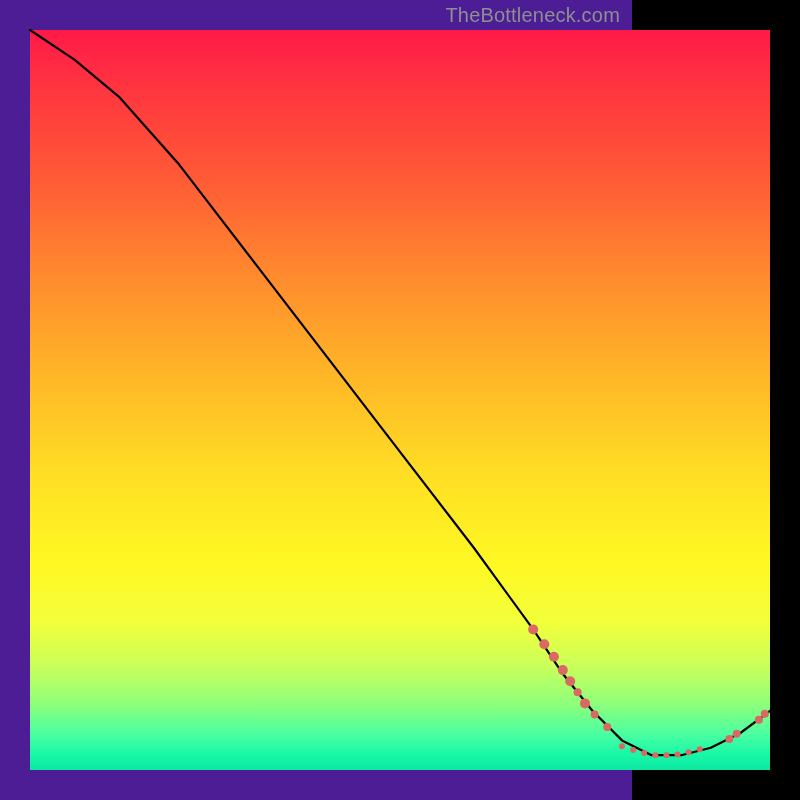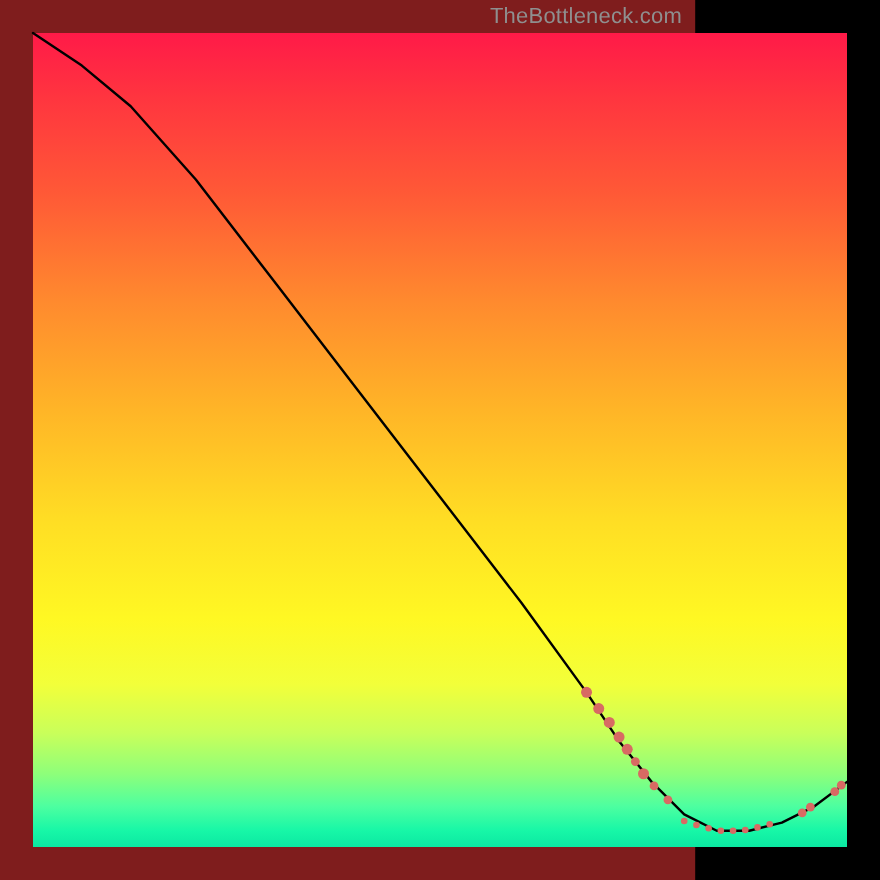--- a/index.html
+++ b/index.html
@@ -8,21 +8,21 @@
     width: 800px;
     height: 800px;
     background: #000;
     font-family: Arial, Helvetica, sans-serif;
     overflow: hidden;
   }
   .stage {
     position: relative;
     width: 632px;
     height: 800px;
-    background: #7f1d1d;
+    background: #4c1d95;
   }
   .attribution {
     position: absolute;
     top: 4px;
     right: 12px;
     color: #8f8f8f;
     font-size: 20px;
     letter-spacing: 0.2px;
     font-weight: 400;
   }

